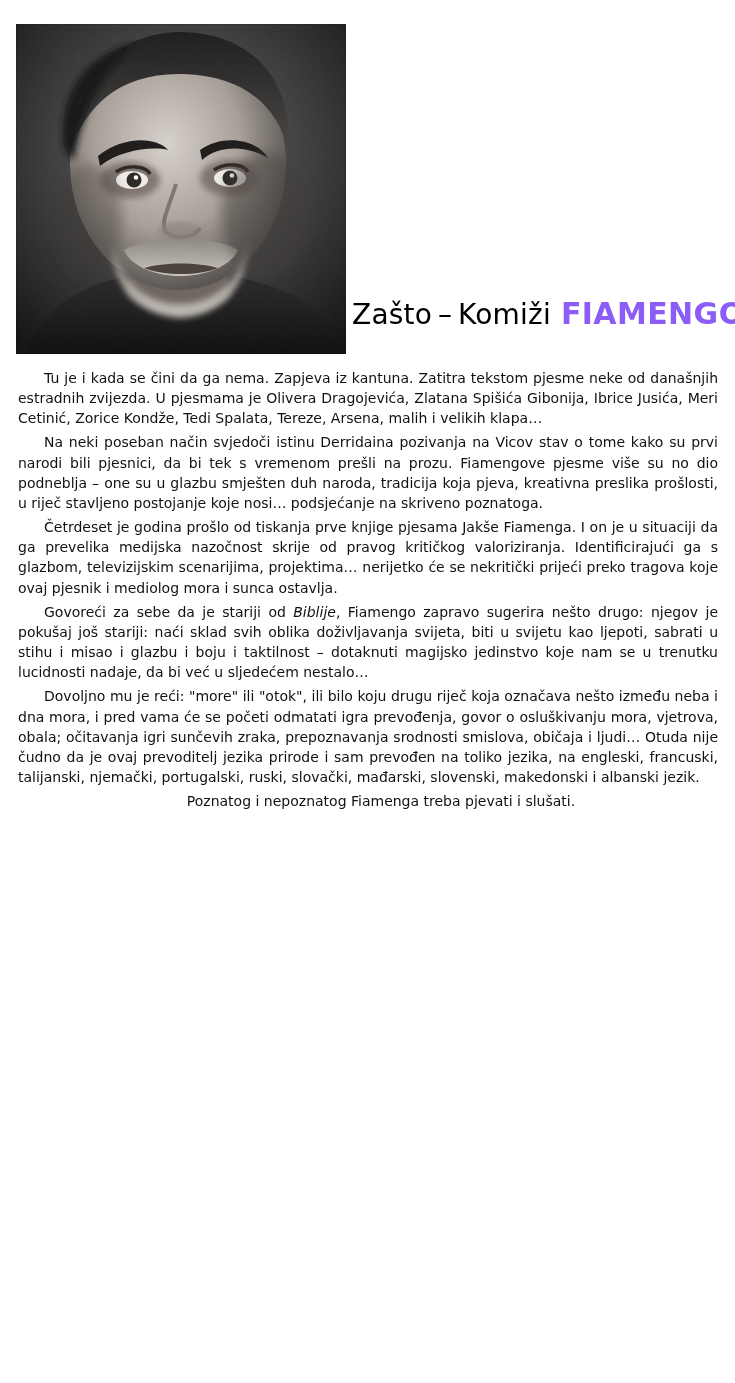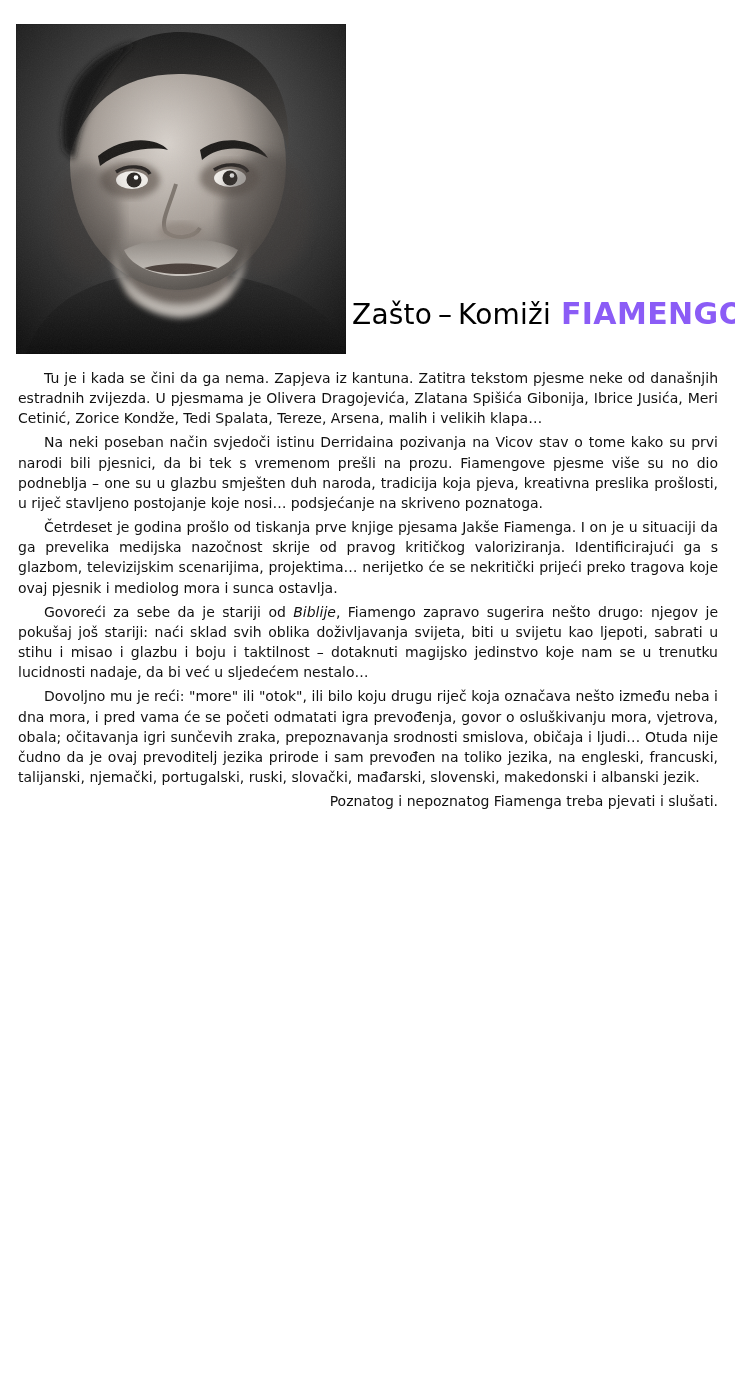--- a/index.html
+++ b/index.html
@@ -85,21 +85,21 @@
     line-height: 1.44;
     text-align: justify;
     text-indent: 26px;
     margin: 0 0 4px 0;
     color: #111;
     -webkit-hyphens: none;
     hyphens: none;
     word-spacing: 0px;
   }
   .para.last {
-    text-align: right;
+    text-align: center;
   }
   .para em {
     font-style: italic;
     margin-top: 6px;
   }
 </style>
 </head>
 <body>
 
 <div class="page">

